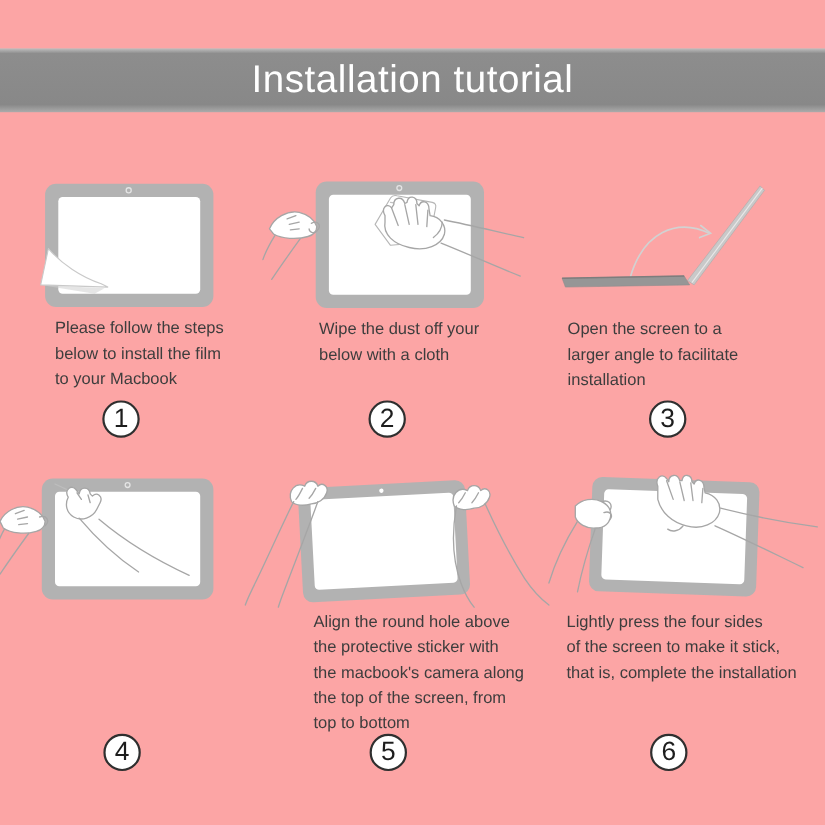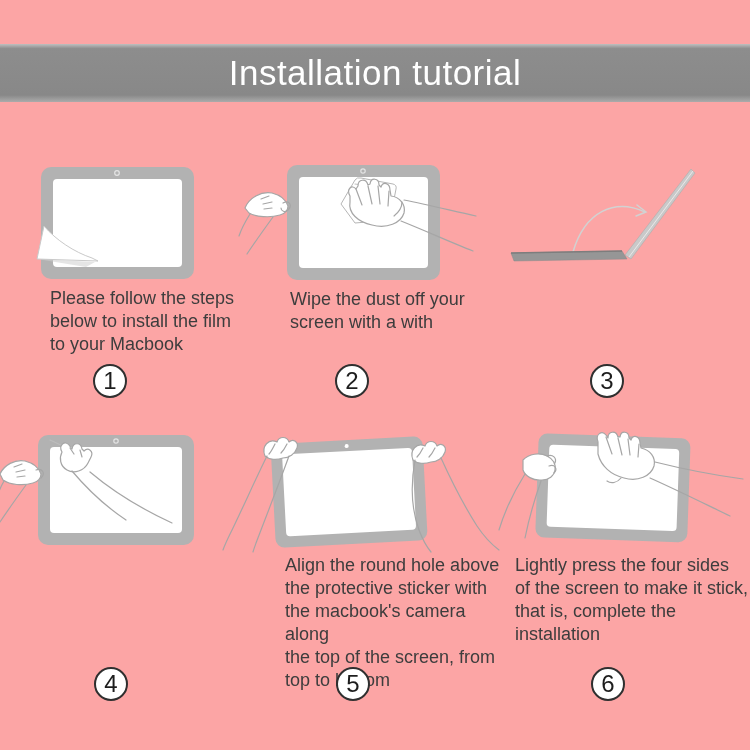--- a/index.html
+++ b/index.html
@@ -1,20 +1,20 @@
 <!DOCTYPE html>
 <html><head>
 <meta charset="utf-8">
 <style>
   html,body{margin:0;padding:0;background:#ffffff;font-family:"Liberation Sans",sans-serif;}
   #stage{position:relative;width:750px;height:750px;background:#fca5a5;overflow:hidden;}
   .banner{position:absolute;left:0;top:44px;width:750px;height:58px;
     background:linear-gradient(180deg,#bfbfbf 0%,#8d8d8d 8%,#888888 88%,#ababab 100%);}
   .banner-title{width:100%;text-align:center;line-height:58px;font-size:35px;color:#ffffff;letter-spacing:0.5px;}
-  .caption{position:absolute;font-size:18px;line-height:23px;color:#3d3d3d;white-space:pre-line;}
+  .caption{position:absolute;font-size:15px;line-height:23px;color:#3d3d3d;white-space:pre-line;}
   .numcircle{position:absolute;width:30px;height:30px;border:2px solid #2f2f2f;border-radius:50%;
     display:flex;align-items:center;justify-content:center;font-size:24px;color:#1d1d1d;background:#fff;}
   svg.illu{position:absolute;overflow:visible;}
   .frame{fill:#b2b2b2;}
   .screen{fill:#ffffff;}
   .cam{fill:none;stroke:#e4e4e4;stroke-width:1.2;}
   .camdot{fill:#ffffff;}
   .hand{fill:#ffffff;stroke:#a6a6a6;stroke-width:1.2;stroke-linejoin:round;stroke-linecap:round;}
   .hline{fill:none;stroke:#a6a6a6;stroke-width:1.2;stroke-linecap:round;}
   .cloth{fill:#ffffff;stroke:#b6b6b6;stroke-width:1;stroke-linejoin:round;}
@@ -129,21 +129,24 @@
       <path class="hline" d="M111,11 L117,28 M123,12 L127,29 M133,13 L135,29 M144,18 L143,31"></path>
       <path class="hline" d="M126,52 C122,57 116,58 112,55"></path>
       <path class="hline" d="M160,36 C188,43 218,49 248,53 M155,52 C182,64 210,78 235,90"></path>
     </g>
   </svg>
 
   <div class="caption" style="left:50px;top:287px;width:200px">Please follow the steps
 below to install the film
 to your Macbook</div>
   <div class="caption" style="left:290px;top:288px;width:200px">Wipe the dust off your
-screen with a with</div>
+below with a cloth</div>
+  <div class="caption" style="left:516px;top:288px;width:220px">Open the screen to a
+larger angle to facilitate
+installation</div>
   <div class="caption" style="left:285px;top:554px;width:225px">Align the round hole above
 the protective sticker with
 the macbook's camera along
 the top of the screen, from
 top to bottom</div>
   <div class="caption" style="left:515px;top:554px;width:245px">Lightly press the four sides
 of the screen to make it stick,
 that is, complete the installation</div>
 
   <div class="numcircle" style="left:93px;top:364px">1</div>

